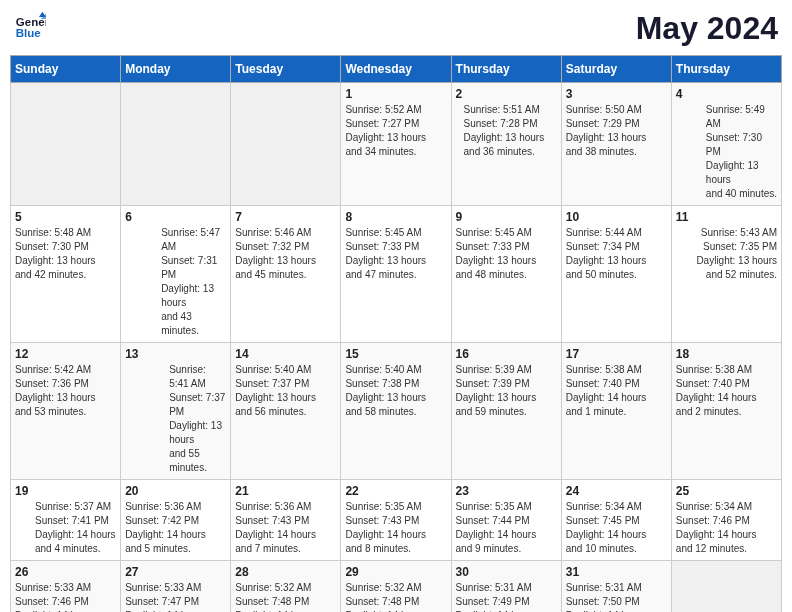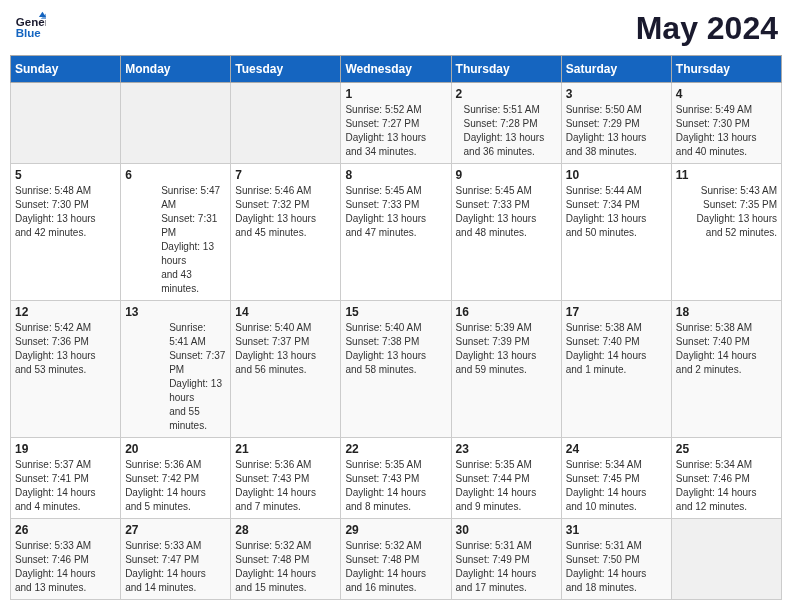--- a/index.html
+++ b/index.html
@@ -130,21 +130,21 @@
         </td>
         <td>
           <div class="day-number">3</div>
           <div class="day-info" style="white-space: pre-line;">Sunrise: 5:50 AM
 Sunset: 7:29 PM
 Daylight: 13 hours
 and 38 minutes.</div>
         </td>
         <td>
           <div class="day-number">4</div>
-          <div class="day-info" style="white-space: pre-line;">Sunrise: 5:49 AM
+          <div class="day-info" style="white-space: pre-line; margin-left: 30px;">Sunrise: 5:49 AM
 Sunset: 7:30 PM
 Daylight: 13 hours
 and 40 minutes.</div>
         </td>
       </tr>
       <tr>
         <td>
           <div class="day-number">5</div>
           <div class="day-info" style="white-space: pre-line;">Sunrise: 5:48 AM
 Sunset: 7:30 PM
@@ -241,21 +241,21 @@
           <div class="day-number">18</div>
           <div class="day-info" style="white-space: pre-line;">Sunrise: 5:38 AM
 Sunset: 7:40 PM
 Daylight: 14 hours
 and 2 minutes.</div>
         </td>
       </tr>
       <tr>
         <td>
           <div class="day-number">19</div>
-          <div class="day-info" style="white-space: pre-line;">Sunrise: 5:37 AM
+          <div class="day-info" style="white-space: pre-line; margin-left: 20px;">Sunrise: 5:37 AM
 Sunset: 7:41 PM
 Daylight: 14 hours
 and 4 minutes.</div>
         </td>
         <td>
           <div class="day-number">20</div>
           <div class="day-info" style="white-space: pre-line;">Sunrise: 5:36 AM
 Sunset: 7:42 PM
 Daylight: 14 hours
 and 5 minutes.</div>

